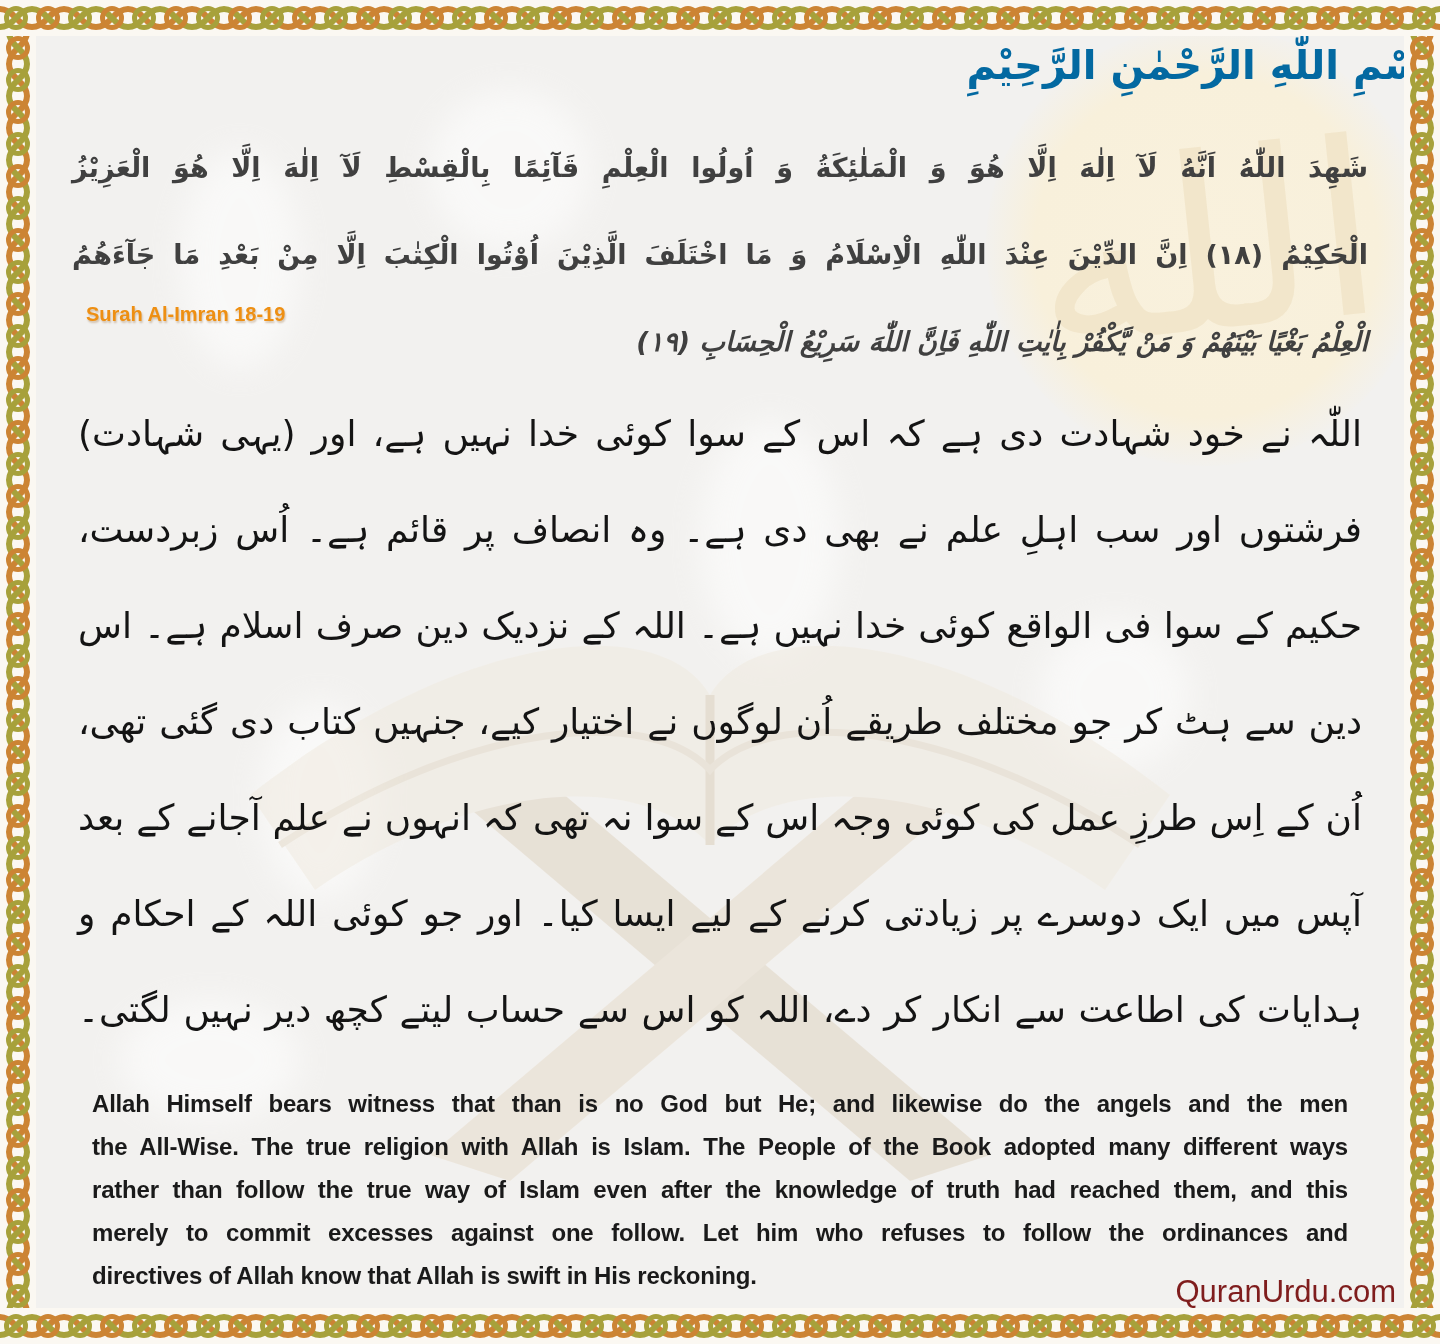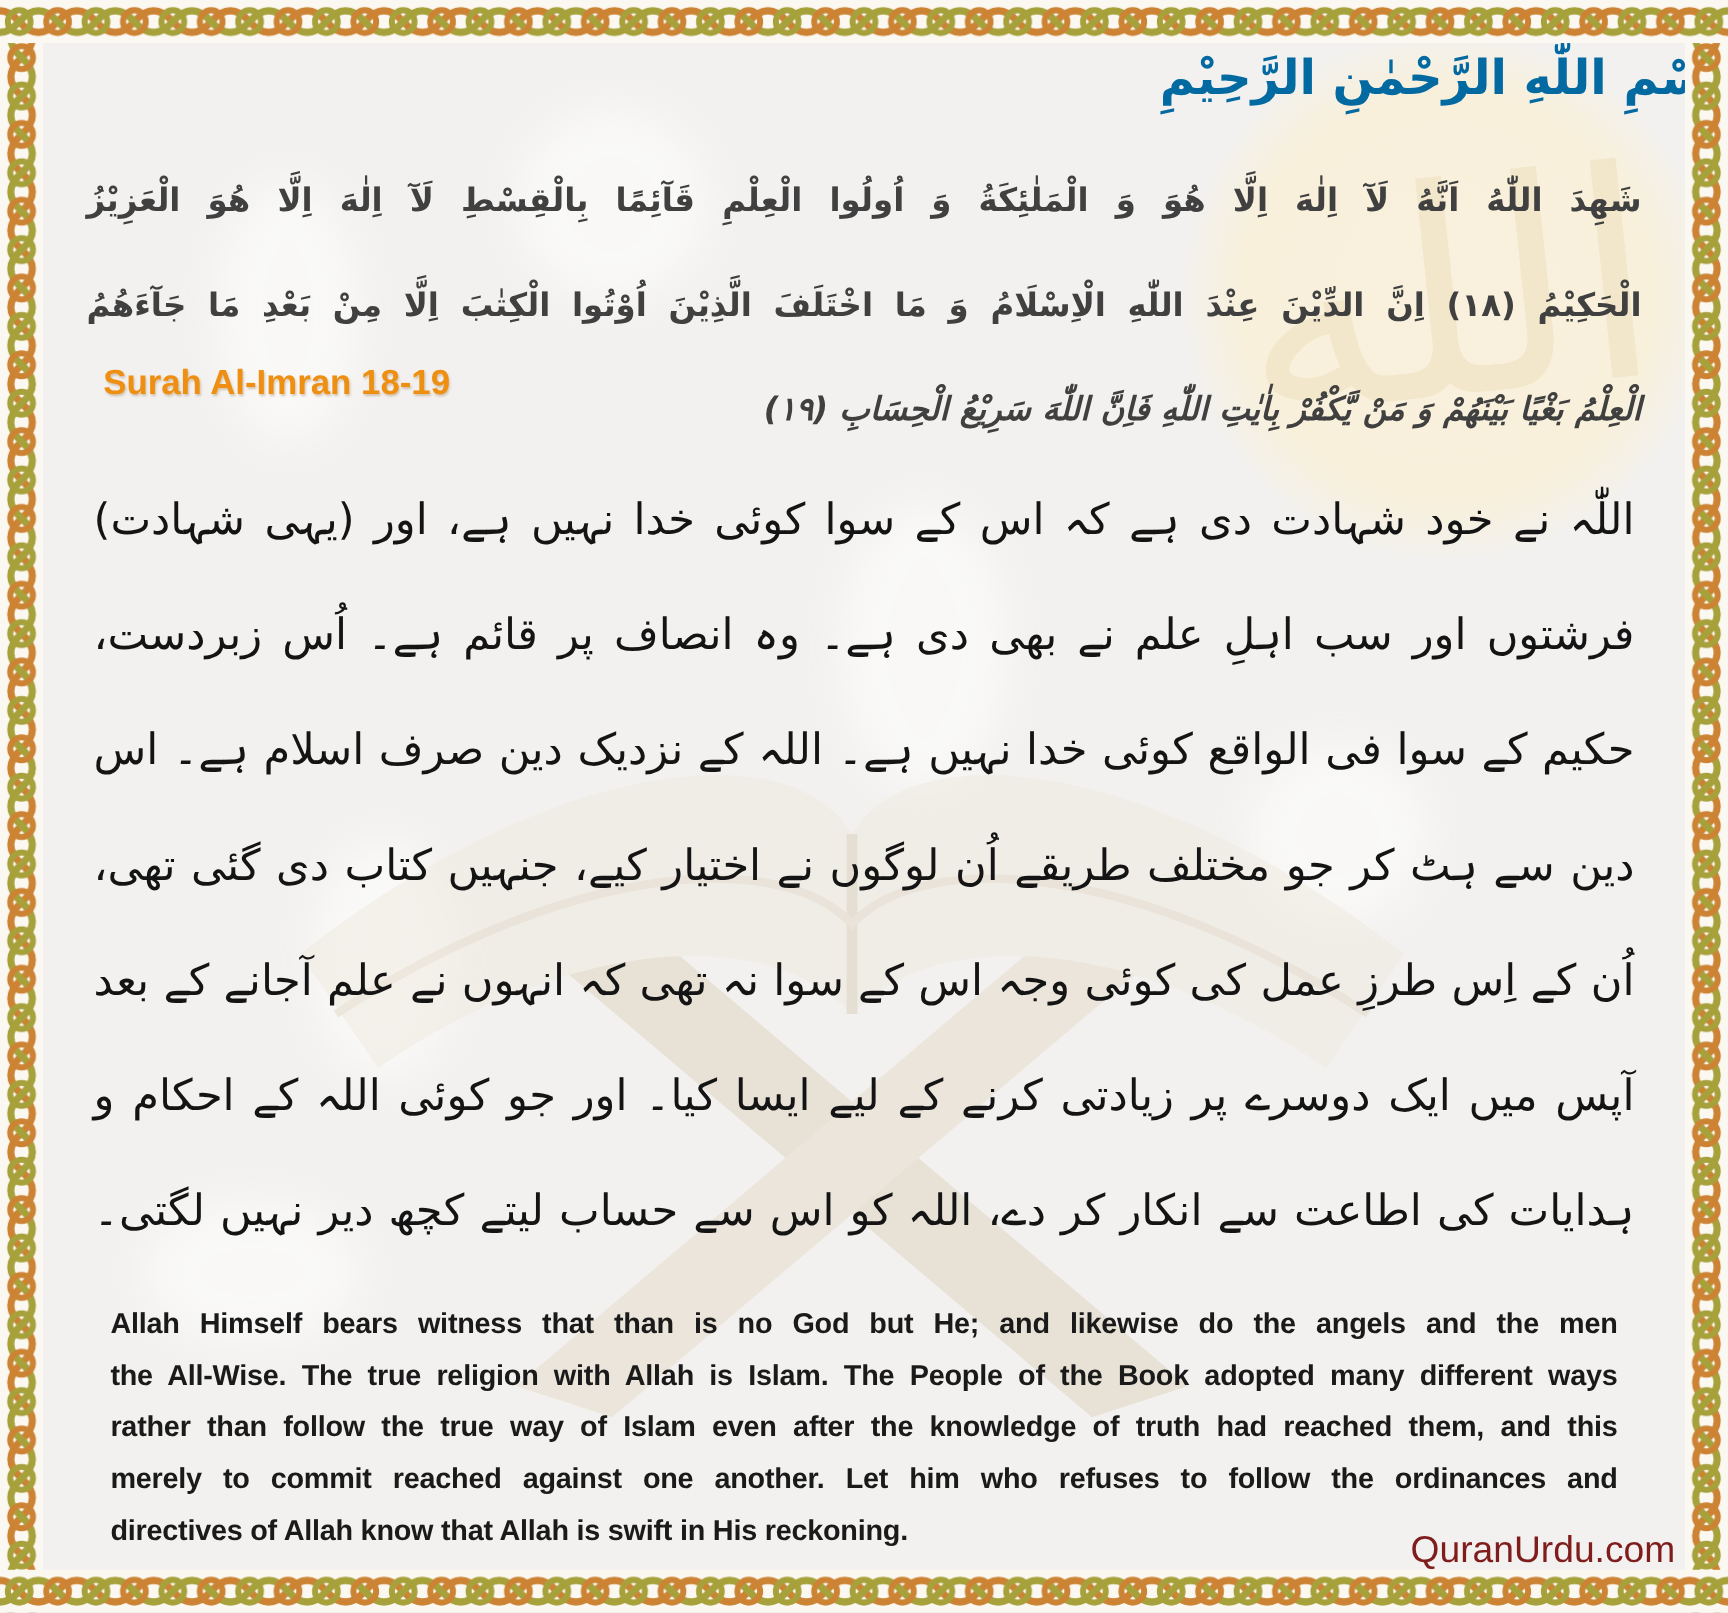--- a/index.html
+++ b/index.html
@@ -20,21 +20,21 @@
   .bstrip.bottom{bottom:0;left:0;}
   
   .content{position:absolute;inset:0;z-index:10;}
   .bismillah{position:absolute;top:42px;left:0;width:100%;text-align:right;
         font-size:40px;font-weight:bold;color:#0369a1;}
   .arabic-block{position:absolute;top:124px;left:72px;right:72px;}
   .aline{direction:rtl;text-align:justify;text-align-last:justify;
         font-size:27px;font-weight:bold;color:#404040;height:87px;line-height:87px;}
   .aline.short{text-align:right;text-align-last:right;font-style:italic;}
   .surah-label{position:absolute;top:303px;left:86px;font-family:"Liberation Sans",sans-serif;
-        font-size:29px;font-weight:bold;color:#EE8F12;text-shadow:1px 2px 2px rgba(125,70,0,.28);}
+        font-size:20px;font-weight:bold;color:#EE8F12;text-shadow:1px 2px 2px rgba(125,70,0,.28);}
   .urdu-block{position:absolute;top:386px;left:78px;right:78px;}
   .uline{direction:rtl;text-align:justify;text-align-last:justify;
         font-size:36px;color:#141414;height:96px;line-height:96px;}
   .english-block{position:absolute;top:1082px;left:92px;right:92px;}
   .eline{font-family:"Liberation Sans",sans-serif;font-size:24px;font-weight:bold;
         letter-spacing:-0.2px;color:#1a1a1a;text-align:justify;text-align-last:justify;
         line-height:43px;}
   .eline.last{text-align-last:left;}
   .site-watermark{position:absolute;right:44px;bottom:34px;font-family:"Liberation Sans",sans-serif;
         font-size:31px;color:#7f1d1d;z-index:12;}
@@ -113,20 +113,20 @@
       <div class="uline">دین سے ہٹ کر جو مختلف طریقے اُن لوگوں نے اختیار کیے، جنہیں کتاب دی گئی تھی،</div>
       <div class="uline">اُن کے اِس طرزِ عمل کی کوئی وجہ اس کے سوا نہ تھی کہ انہوں نے علم آجانے کے بعد</div>
       <div class="uline">آپس میں ایک دوسرے پر زیادتی کرنے کے لیے ایسا کیا۔ اور جو کوئی اللہ کے احکام و</div>
       <div class="uline">ہدایات کی اطاعت سے انکار کر دے، اللہ کو اس سے حساب لیتے کچھ دیر نہیں لگتی۔</div>
     </div>
 
     <div class="english-block">
       <div class="eline">Allah Himself bears witness that than is no God but He; and likewise do the angels and the men</div>
       <div class="eline">the All-Wise. The true religion with Allah is Islam. The People of the Book adopted many different ways</div>
       <div class="eline">rather than follow the true way of Islam even after the knowledge of truth had reached them, and this</div>
-      <div class="eline">merely to commit reached against one another. Let him who refuses to follow the ordinances and</div>
+      <div class="eline">merely to commit excesses against one follow. Let him who refuses to follow the ordinances and</div>
       <div class="eline last">directives of Allah know that Allah is swift in His reckoning.</div>
     </div>
 
     <div class="site-watermark">QuranUrdu.com</div>
 
   </div>
 </div>
 
 </body></html>

